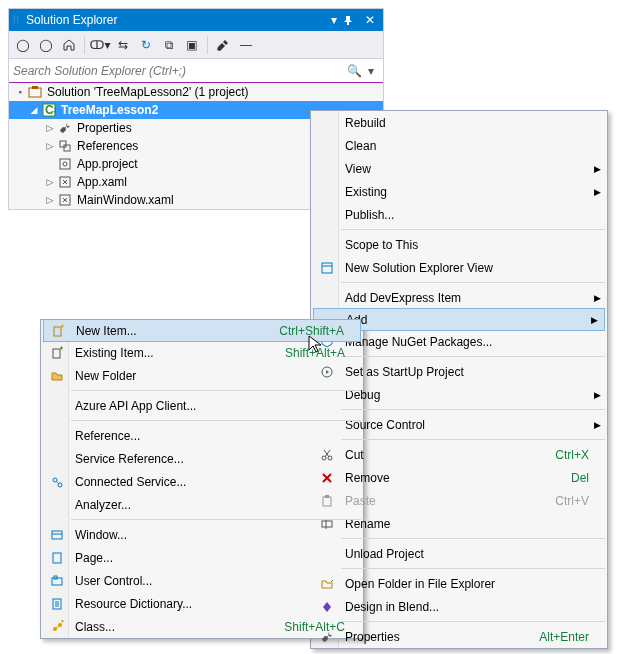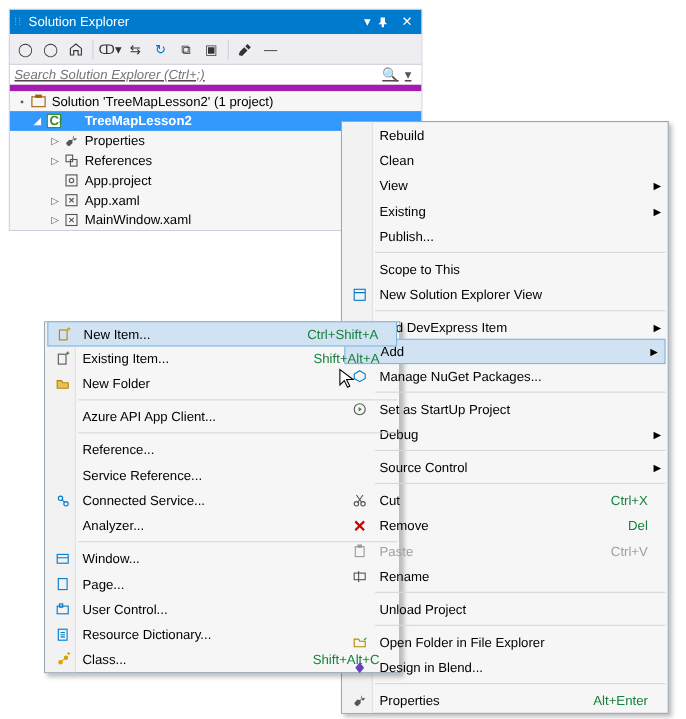--- a/index.html
+++ b/index.html
@@ -5,43 +5,43 @@
 *{box-sizing:border-box;margin:0;padding:0;font-family:"Segoe UI",Tahoma,sans-serif;font-size:12px;}
 body{background:#fff;width:624px;height:654px;position:relative;user-select:none;}
 .panel{position:absolute;left:8px;top:8px;width:376px;border:1px solid #cccedb;background:#fff;}
 .titlebar{background:#007acc;color:#fff;height:22px;display:flex;align-items:center;padding:0 4px;}
 .title-dots{letter-spacing:1px;color:#66b3e1;margin-right:6px;font-size:9px;}
 .titlebar .titletext{flex:1;}
 .titlebar .ctl{width:18px;text-align:center;color:#fff;cursor:pointer;}
 .toolbar{height:28px;background:#eeeef2;border-bottom:1px solid #cccedb;display:flex;align-items:center;padding:0 4px;gap:3px;}
 .toolbar .btn{width:20px;height:20px;display:flex;align-items:center;justify-content:center;color:#333;cursor:pointer;border-radius:2px;}
 .toolbar .sep{width:1px;height:18px;background:#cccedb;margin:0 2px;}
-.search{height:24px;background:#fff;border-bottom:6px solid #a21caf;display:flex;align-items:center;padding:0 4px;text-decoration:underline;}
+.search{height:24px;background:#fff;border-bottom:1px solid #a21caf;display:flex;align-items:center;padding:0 4px;}
 .search input{flex:1;border:none;outline:none;color:#999;font-style:italic;background:transparent;}
 .search .sicon{color:#555;width:16px;text-align:center;}
 .tree{background:#f6f6f6;}
 .node{display:flex;align-items:center;height:18px;padding:0 4px;white-space:nowrap;}
 .node.sel{background:#3399ff;color:#fff;}
 .node .exp{width:14px;text-align:center;cursor:pointer;font-size:9px;color:#555;}
 .node.sel .exp{color:#fff;}
 .node .icon{width:16px;height:16px;display:flex;align-items:center;justify-content:center;margin-right:3px;}
 .node .nlabel{padding-left:1px;}
-.node.bold .nlabel{font-weight:bold;margin-left:16px;}
+.node.bold .nlabel{font-weight:bold;}
 .menu{position:absolute;background:#f6f6f6;border:1px solid #9ba7b7;box-shadow:3px 3px 4px rgba(0,0,0,0.25);}
 .menu .iconcol{position:absolute;left:0;top:0;bottom:0;width:28px;background:#f2f2f2;border-right:1px solid #e0e0e0;z-index:0;}
 .menu .mi{position:relative;z-index:1;display:flex;align-items:center;height:23px;padding:0 18px 0 4px;cursor:pointer;}
 .menu .mi.hl{background:#d1e3f2;border:1px solid #7fb6e1;height:23px;margin:-1px 2px;padding:0 16px 0 2px;}
 .menu .mi .micon{width:24px;display:flex;justify-content:center;align-items:center;}
 .menu .mi .mlabel{flex:1;padding-left:6px;}
 .menu .mi .shortcut{color:#15803d;padding-left:10px;}
 .menu .mi .arrow{position:absolute;right:6px;font-size:9px;}
 .menu .mi.dis .mlabel,.menu .mi.dis .shortcut,.menu .mi.dis .micon{color:#a0a0a0;}
 .menu .msep{height:1px;background:#d7d7d7;margin:3px 2px 3px 30px;position:relative;z-index:1;}
 #ctx{left:310px;top:110px;width:298px;}
-#sub{left:40px;top:292px;width:324px;}
+#sub{left:40px;top:319px;width:324px;}
 .cursor{position:absolute;left:308px;top:335px;z-index:10;}
 svg{display:block;}
 </style>
 </head>
 <body>
 
 <div class="panel">
   <div class="titlebar">
     <span class="title-dots">⁞⁞</span>
     <span class="titletext">Solution Explorer</span>

